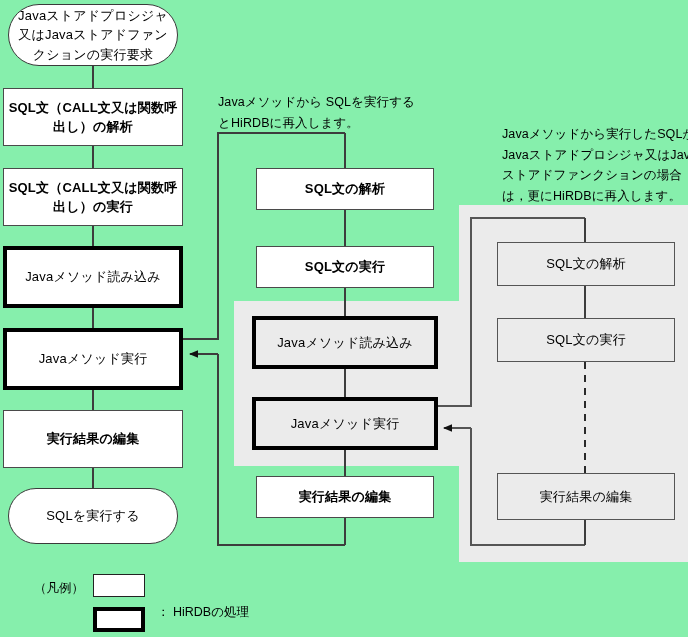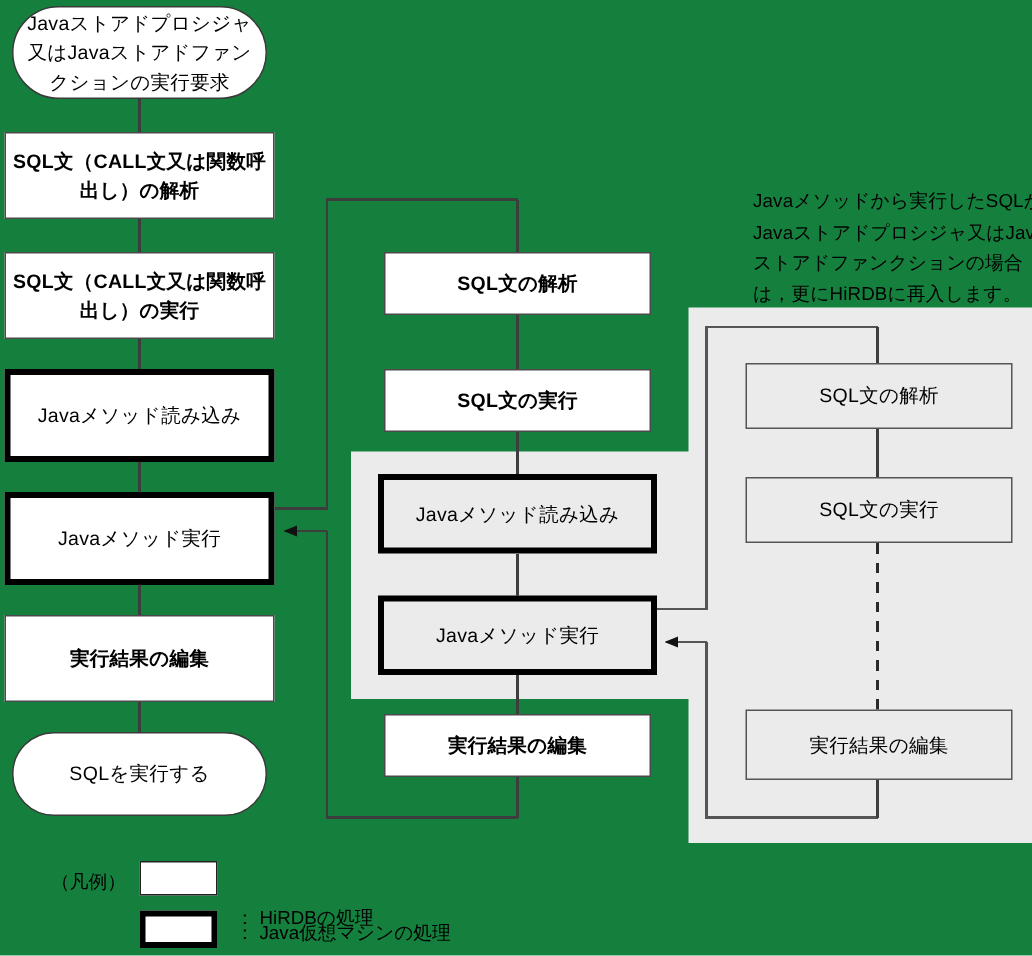--- a/index.html
+++ b/index.html
@@ -8,21 +8,21 @@
     background: #ffffff;
   }
   body {
     font-family: "Liberation Sans", "DejaVu Sans", sans-serif;
     color: #000000;
   }
   #stage {
     position: relative;
     width: 688px;
     height: 637px;
-    background: #15803d;
+    background: #86efac;
     overflow: hidden;
   }
   #svg-layer {
     position: absolute;
     left: 0;
     top: 0;
     width: 688px;
     height: 637px;
   }
   .node {
@@ -157,20 +157,22 @@
 出し）の実行</div>
 
   <div class="node n-jvm" style="left:3px; top:246px; width:180px; height:62px;">Javaメソッド読み込み</div>
 
   <div class="node n-jvm" style="left:3px; top:328px; width:180px; height:62px;">Javaメソッド実行</div>
 
   <div class="node n-hirdb" style="left:3px; top:410px; width:180px; height:58px;">実行結果の編集</div>
 
   <div class="node n-terminal" style="left:8px; top:488px; width:170px; height:56px;">SQLを実行する</div>
 
+  <div class="note" style="left:218px; top:92px; width:228px;">Javaメソッドから SQLを実行する
+とHiRDBに再入します。</div>
 
   <div class="node n-hirdb" style="left:256px; top:168px; width:178px; height:42px;">SQL文の解析</div>
 
   <div class="node n-hirdb" style="left:256px; top:246px; width:178px; height:42px;">SQL文の実行</div>
 
   <div class="node n-jvm-gray" style="left:252px; top:316px; width:186px; height:53px;">Javaメソッド読み込み</div>
 
   <div class="node n-jvm-gray" style="left:252px; top:397px; width:186px; height:53px;">Javaメソッド実行</div>
 
   <div class="node n-hirdb" style="left:256px; top:476px; width:178px; height:42px;">実行結果の編集</div>
@@ -185,15 +187,14 @@
   <div class="node n-hirdb-gray" style="left:497px; top:318px; width:178px; height:44px;">SQL文の実行</div>
 
   <div class="node n-hirdb-gray" style="left:497px; top:473px; width:178px; height:47px;">実行結果の編集</div>
 
   <div class="legend-text" style="left:34px; top:580px;">（凡例）</div>
 
   <div class="legend-box-thin" style="left:93px; top:574px; width:52px; height:23px;"></div>
   <div class="legend-text" style="left:157px; top:604px;text-align:right;">： HiRDBの処理</div>
 
   <div class="legend-box-thick" style="left:93px; top:607px; width:52px; height:25px;"></div>
-  <div class="legend-text" style="left:157px; top:614px;">： Java仮想マシンの処理</div>
 
 </div>
 
 </body></html>

